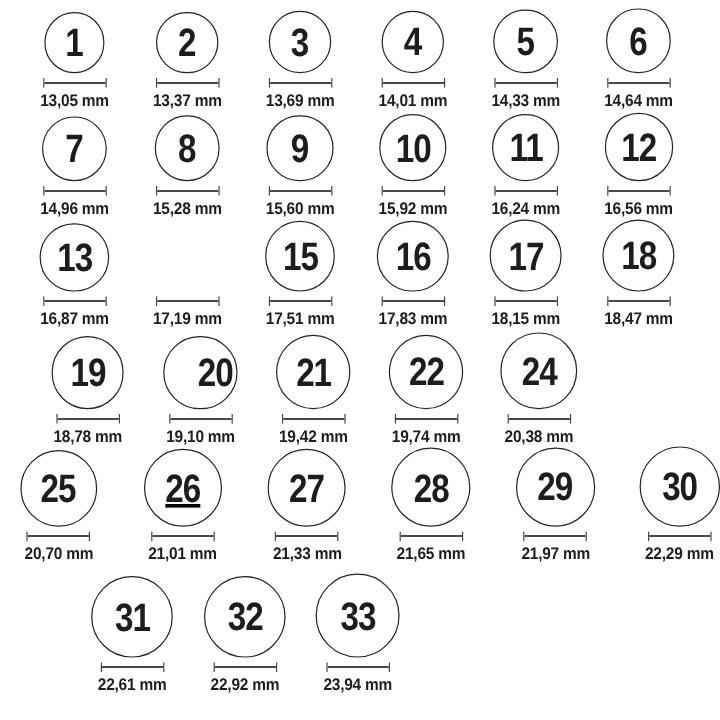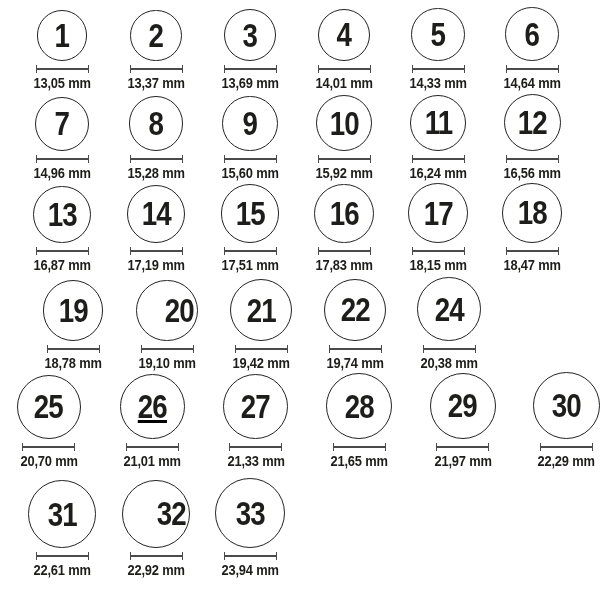--- a/index.html
+++ b/index.html
@@ -15,21 +15,21 @@
     align-items: flex-end;
     padding-left: 15px;
     padding-bottom: 5px;
     box-sizing: border-box;
   }
   .row1 { height: 95px; }
   .row2 { height: 90px; }
   .row3 { height: 92px; }
   .row4 { height: 98px; padding-left: 26px; }
   .row5 { height: 98px; gap: 36px; }
-  .row6 { height: 109px; }
+  .row6 { height: 109px; margin-left: 48px; }
   .cell {
     width: 94px;
     display: flex;
     flex-direction: column;
     align-items: center;
   }
   .circle {
     box-sizing: border-box;
     border: 1.6px solid var(--stroke, #222);
     border-radius: 50%;
@@ -178,23 +178,20 @@
     <div class="row row3">
   <div class="cell">
     <div class="circle" style="width: 57.5px; height: 57.5px;">
       <span class="num">13</span>
     </div>
     <div class="measure"></div>
     <div class="label">16,87 mm</div>
   </div>
 
   <div class="cell">
-    <div class="circle" style="width: 58.1px; height: 58.1px;">
-      <span class="num">14</span>
-    </div>
     <div class="measure"></div>
     <div class="label">17,19 mm</div>
   </div>
 
   <div class="cell">
     <div class="circle" style="width: 58.6px; height: 58.6px;">
       <span class="num">15</span>
     </div>
     <div class="measure"></div>
     <div class="label">17,51 mm</div>
@@ -318,21 +315,21 @@
     <div class="row row6">
   <div class="cell">
     <div class="circle" style="width: 67.6px; height: 67.6px;">
       <span class="num">31</span>
     </div>
     <div class="measure"></div>
     <div class="label">22,61 mm</div>
   </div>
 
   <div class="cell">
-    <div class="circle" style="width: 68.1px; height: 68.1px; justify-content: flex-end;">
+    <div class="circle" style="width: 68.1px; height: 68.1px;">
       <span class="num">32</span>
     </div>
     <div class="measure"></div>
     <div class="label">22,92 mm</div>
   </div>
 
   <div class="cell">
     <div class="circle" style="width: 69.9px; height: 69.9px;">
       <span class="num">33</span>
     </div>

